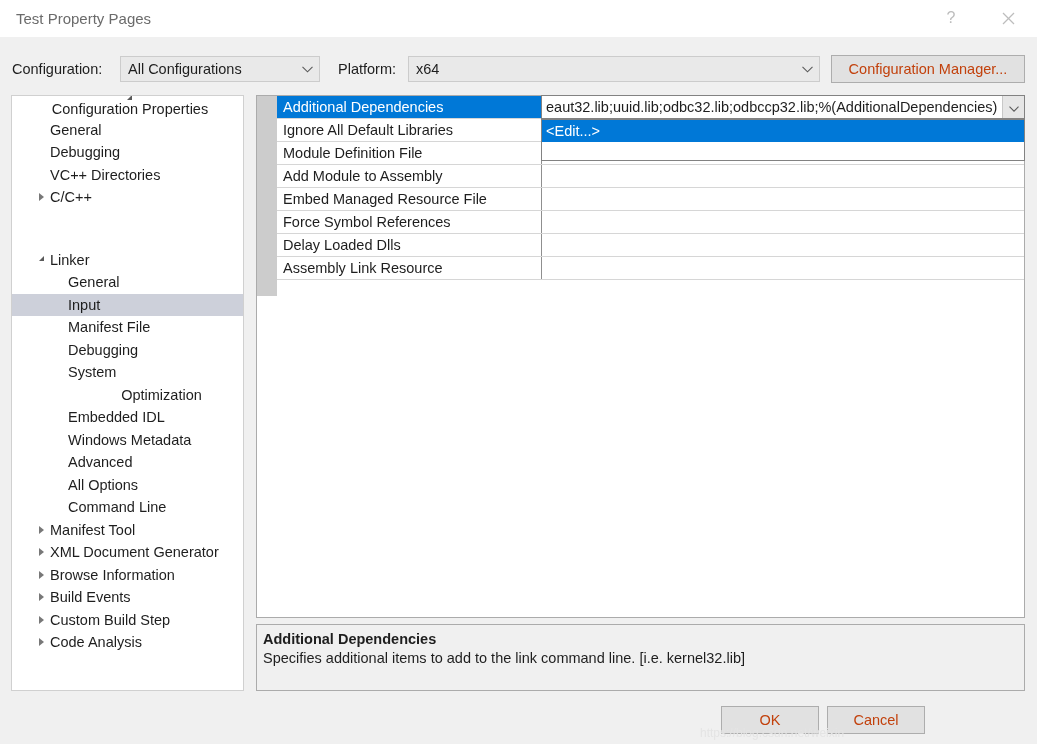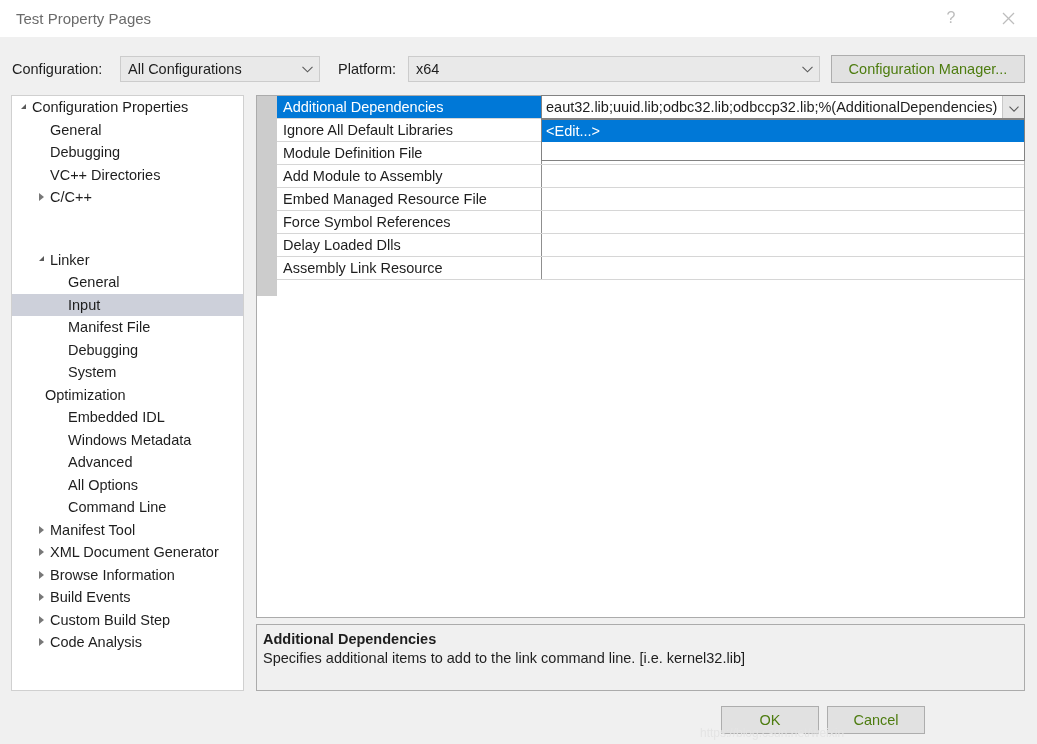--- a/index.html
+++ b/index.html
@@ -90,21 +90,21 @@
   .cb-config { left: 120px; top: 56px; width: 200px; }
   .cb-platform { left: 408px; top: 56px; width: 412px; }
 
   .btn {
     position: absolute;
     background: #E1E1E1;
     border: 1px solid #ADADAD;
     box-sizing: border-box;
     font-family: "Liberation Sans", sans-serif;
     font-size: 14.5px;
-    color: #4d7c0f;
+    color: #c2410c;
     display: flex;
     align-items: center;
     justify-content: center;
     cursor: default;
     white-space: nowrap;
   }
   .btn-cfgmgr { left: 831px; top: 55px; width: 194px; height: 28px; }
 
   
   .treepanel {
@@ -344,21 +344,21 @@
     <svg width="11" height="7" viewBox="0 0 11 7">
         <path d="M0.5 0.8 L5.5 5.8 L10.5 0.8" fill="none" stroke="#5A5A5A" stroke-width="1.1"></path>
       </svg>
   </div>
 </div>
 
 <div class="btn btn-cfgmgr">Configuration Manager...</div>
 
 <div class="treepanel">
   <div id="tree-host">
-      <div class="tnode" style="padding-left: 4px;">
+      <div class="tnode" style="padding-left: 4px; flex-direction: column;">
         <span class="tw">
           <span class="glyph-expanded"></span>
         </span>
         <span class="tlabel">Configuration Properties</span>
       </div>
       <div class="tnode" style="padding-left: 22px;">
         <span class="tw"></span>
         <span class="tlabel">General</span>
       </div>
       <div class="tnode" style="padding-left: 22px;">
@@ -394,21 +394,21 @@
         <span class="tlabel">Manifest File</span>
       </div>
       <div class="tnode" style="padding-left: 40px;">
         <span class="tw"></span>
         <span class="tlabel">Debugging</span>
       </div>
       <div class="tnode" style="padding-left: 40px;">
         <span class="tw"></span>
         <span class="tlabel">System</span>
       </div>
-      <div class="tnode" style="padding-left: 17px;">
+      <div class="tnode" style="padding-left: 52px; justify-content: center;">
         <span class="tw"></span>
         <span class="tlabel">Optimization</span>
       </div>
       <div class="tnode" style="padding-left: 40px;">
         <span class="tw"></span>
         <span class="tlabel">Embedded IDL</span>
       </div>
       <div class="tnode" style="padding-left: 40px;">
         <span class="tw"></span>
         <span class="tlabel">Windows Metadata</span>

